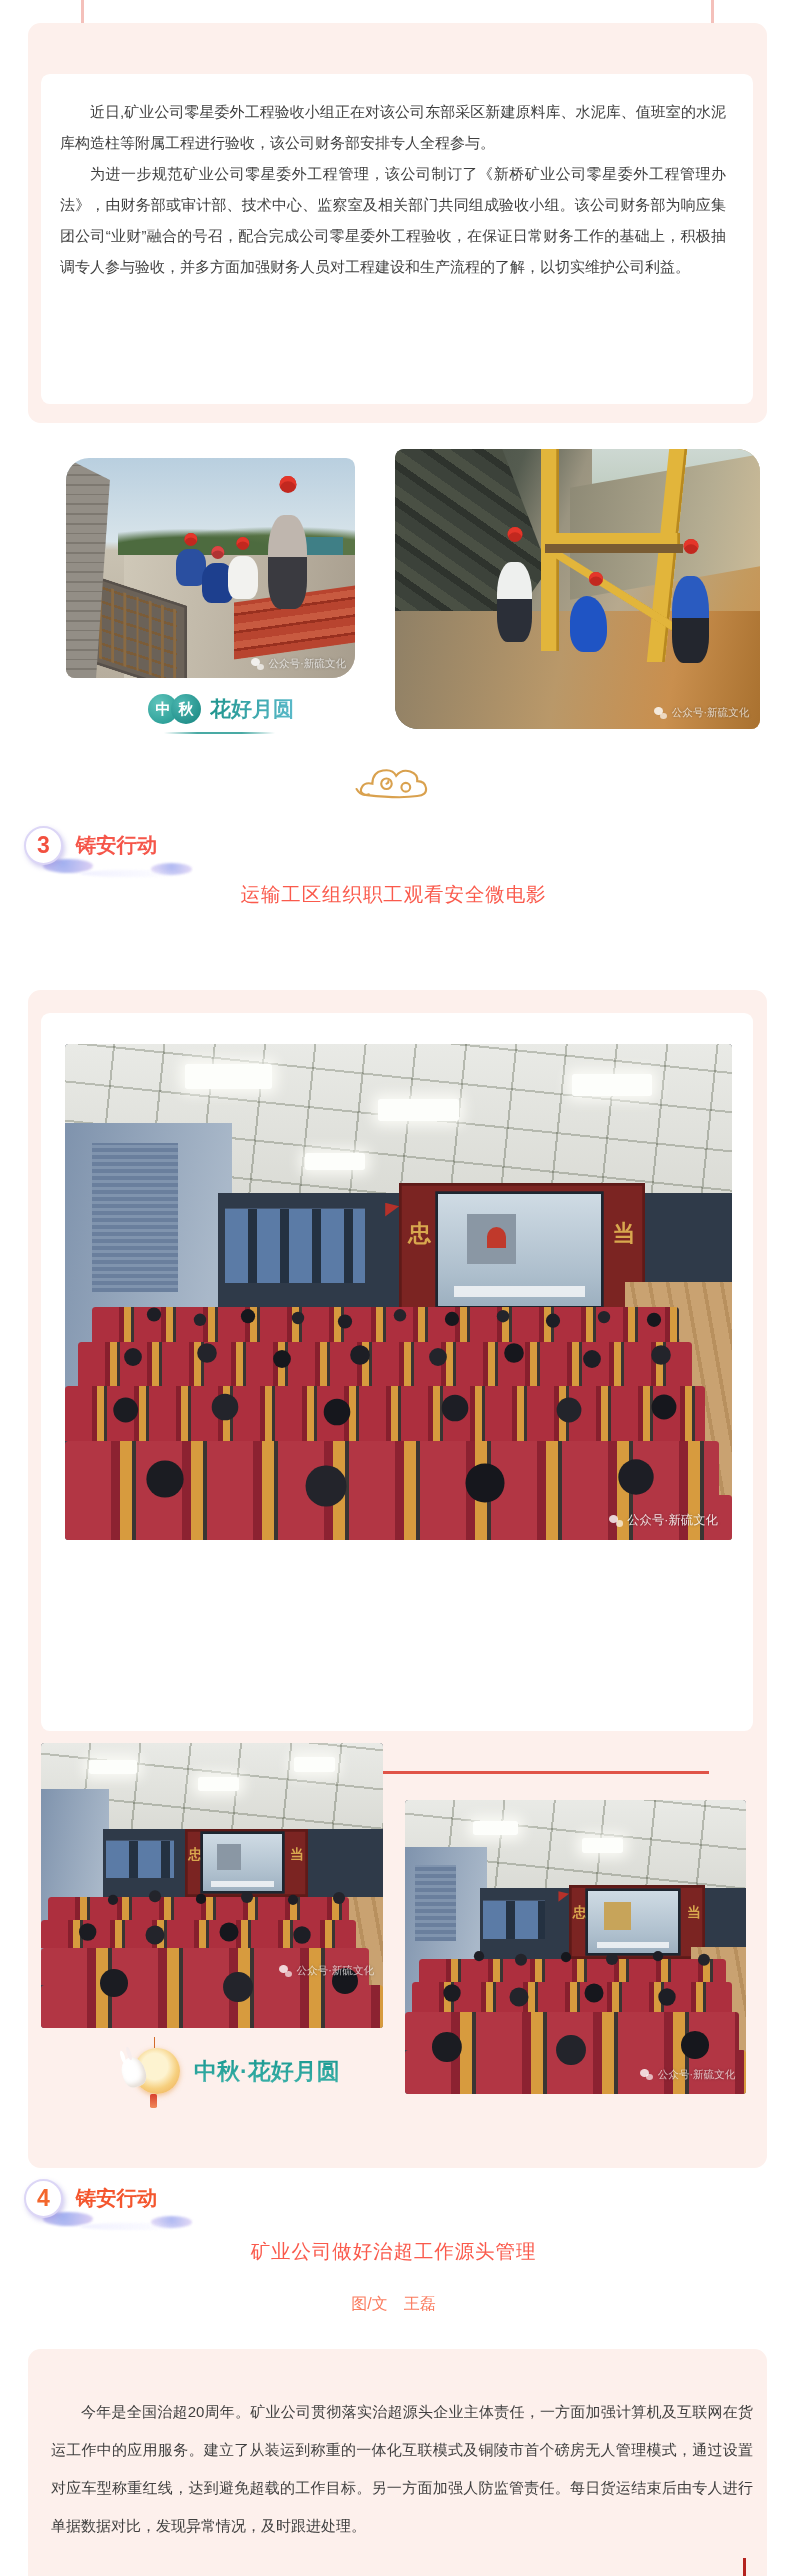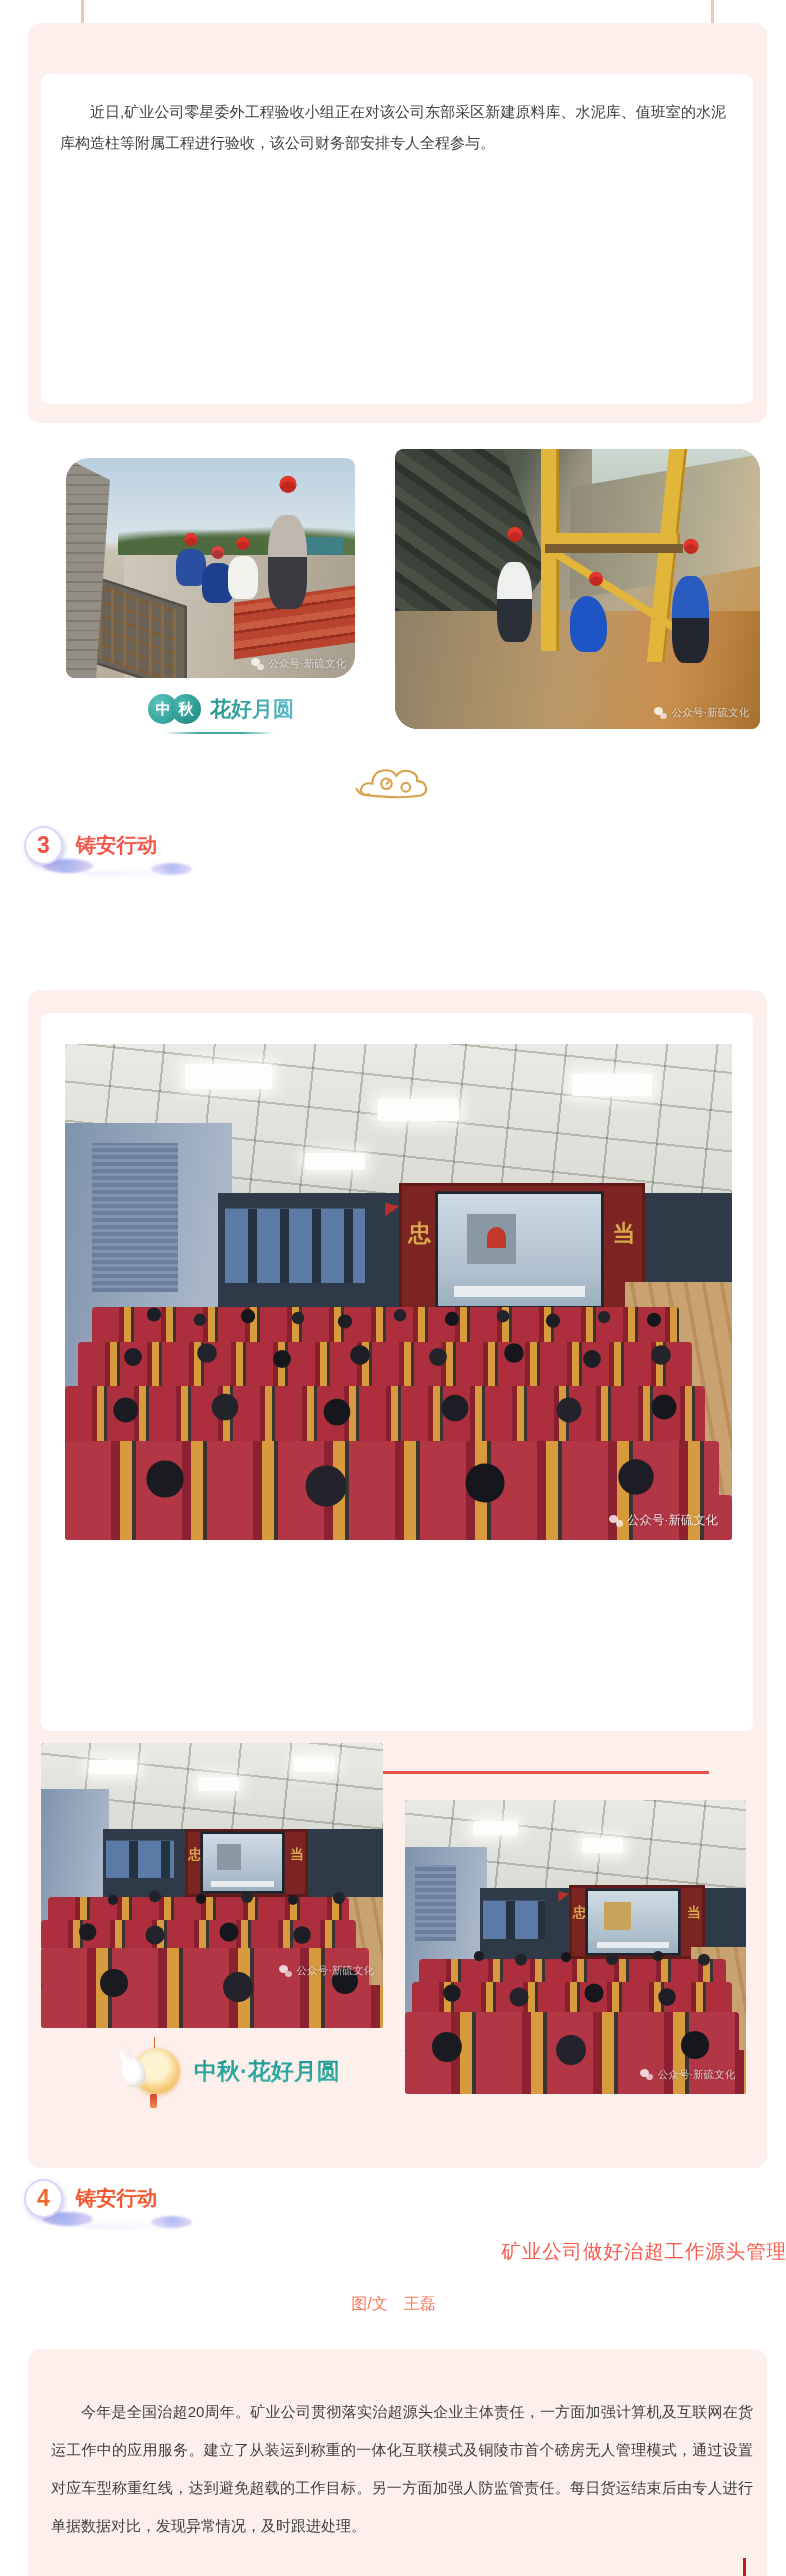--- a/index.html
+++ b/index.html
@@ -146,20 +146,21 @@
 
 <div id="page">
 
   <div class="vline" style="left:81px;top:0;height:87px;"></div>
   <div class="vline" style="left:711px;top:0;height:87px;"></div>
 
   <div class="pinkcard" style="top:23px;height:400px;"></div>
   <div class="whitepanel" style="top:74px;height:330px;"></div>
   <div class="bodytext" style="left:60px;top:96px;width:666px;">
     <p>近日,矿业公司零星委外工程验收小组正在对该公司东部采区新建原料库、水泥库、值班室的水泥库构造柱等附属工程进行验收，该公司财务部安排专人全程参与。</p>
+    <p>为进一步规范矿业公司零星委外工程管理，该公司制订了《新桥矿业公司零星委外工程管理办法》，由财务部或审计部、技术中心、监察室及相关部门共同组成验收小组。该公司财务部为响应集团公司“业财”融合的号召，配合完成公司零星委外工程验收，在保证日常财务工作的基础上，积极抽调专人参与验收，并多方面加强财务人员对工程建设和生产流程的了解，以切实维护公司利益。</p>
   </div>
 
   <div class="photo r1" style="left:66px;top:458px;width:289px;height:220px;">
     <div class="sceneA">
       <div class="a-trees"></div>
       <div class="a-shed"></div>
       <div class="a-road"></div>
       <div class="a-planks"></div>
       <div class="a-trench">
         <div class="a-rebar"></div>
@@ -237,20 +238,21 @@
     </svg>
   </div>
 
   <div class="badge" style="top:824px;width:195px;">
     <div class="badge-cloud bc1"></div>
     <div class="badge-cloud bc2"></div>
     <div class="badge-cloud bc3"></div>
     <div class="badge-circle badge-num3">3</div>
     <div class="badge-label">铸安行动</div>
   </div>
+  <div class="sec-title" style="top:881px;">运输工区组织职工观看安全微电影</div>
 
   <div class="pinkcard" style="top:990px;height:1178px;"></div>
   <div class="whitepanel" style="top:1013px;height:718px;"></div>
 
   <div class="photo r3" style="left:65px;top:1044px;width:667px;height:496px;">
     <div class="aud">
       <div class="aud-ceiling"></div>
       <div class="aud-light" style="left:18%;top:4%;width:13%;height:5%;"></div>
       <div class="aud-light" style="left:47%;top:11%;width:12%;height:4.5%;"></div>
       <div class="aud-light" style="left:76%;top:6%;width:12%;height:4.5%;"></div>
@@ -367,21 +369,21 @@
     <div class="t">中秋·花好月圆</div>
   </div>
 
   <div class="badge" style="top:2177px;width:195px;">
     <div class="badge-cloud bc1"></div>
     <div class="badge-cloud bc2"></div>
     <div class="badge-cloud bc3"></div>
     <div class="badge-circle badge-num4">4</div>
     <div class="badge-label badge-label4">铸安行动</div>
   </div>
-  <div class="sec-title" style="top:2238px;text-align:right;">矿业公司做好治超工作源头管理</div>
+  <div class="sec-title" style="top:2238px;">矿业公司做好治超工作源头管理</div>
   <div class="sec-credit" style="top:2294px;">图/文　王磊</div>
 
   <div class="pinkcard" style="top:2349px;height:227px;border-radius:12.4px 12.4px 0 0;"></div>
   <div class="bodytext bodytext4" style="left:51px;top:2393px;width:702px;">
     <p>今年是全国治超20周年。矿业公司贯彻落实治超源头企业主体责任，一方面加强计算机及互联网在货运工作中的应用服务。建立了从装运到称重的一体化互联模式及铜陵市首个磅房无人管理模式，通过设置对应车型称重红线，达到避免超载的工作目标。另一方面加强人防监管责任。每日货运结束后由专人进行单据数据对比，发现异常情况，及时跟进处理。</p>
   </div>
 
   <div class="redtick" style="left:743px;top:2558px;height:17.7px;"></div>
 
 </div>

